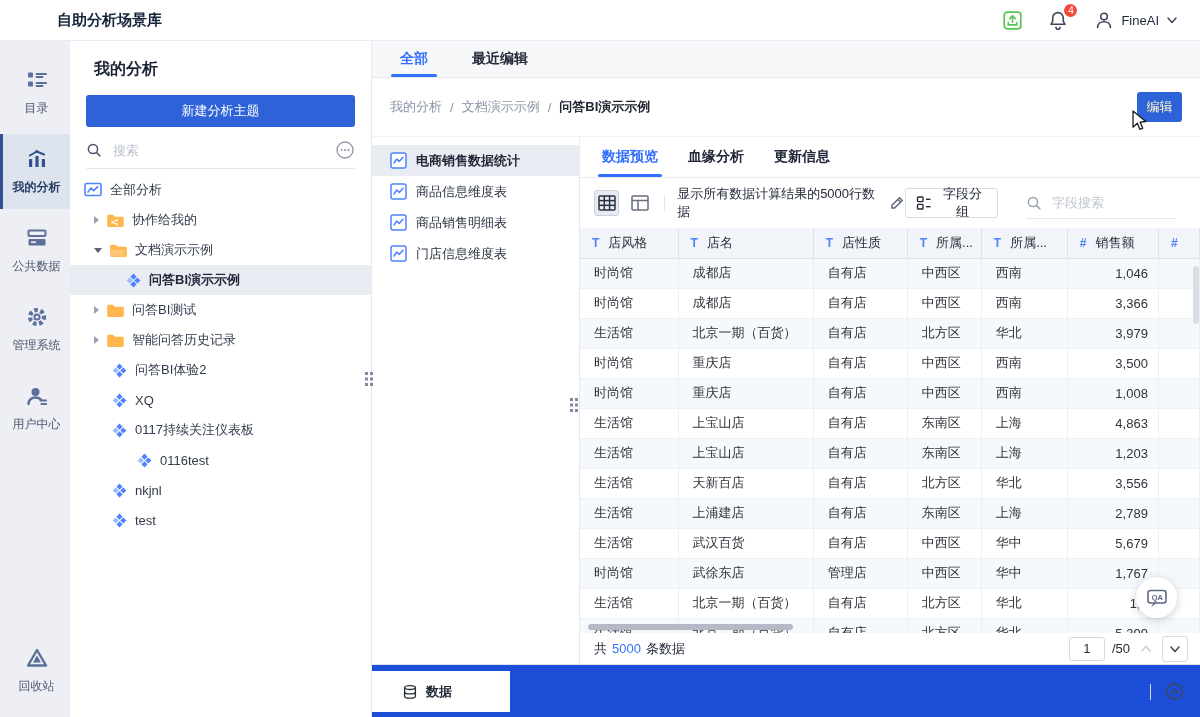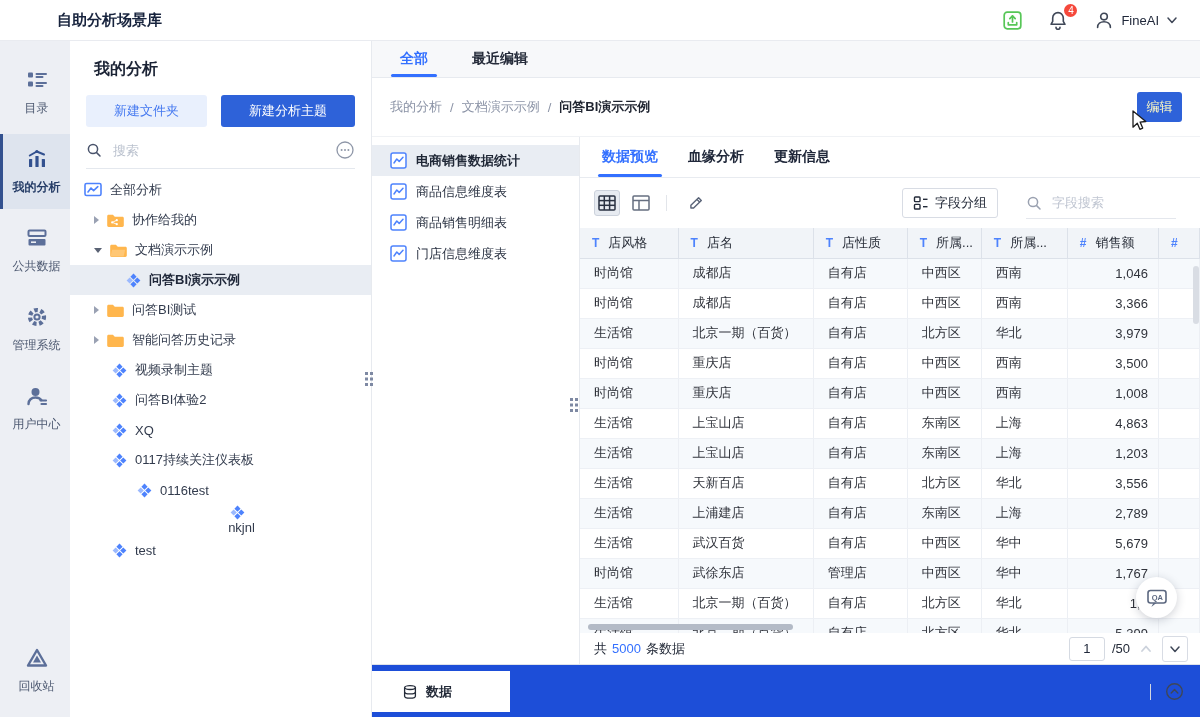--- a/index.html
+++ b/index.html
@@ -252,21 +252,20 @@
               </svg>
             </span>
             <span class="rail-label">回收站</span>
           </div>
         </div>
     </nav>
 
     <aside class="tree-panel">
       <div class="panel-title">我的分析</div>
       <div class="panel-buttons">
-        <button class="btn-light">新建文件夹</button>
         <button class="btn-primary">新建分析主题</button>
       </div>
       <div class="panel-search">
         <span class="icon s-icon" id="ic-search1">
             <svg width="16" height="16" viewBox="0 0 16 16">
               <circle cx="7" cy="7" r="4.6" fill="none" stroke="currentColor" stroke-width="1.5"></circle>
               <line x1="10.6" y1="10.6" x2="14" y2="14" stroke="currentColor" stroke-width="1.5" stroke-linecap="round"></line>
             </svg>
           </span>
         <input placeholder="搜索" style="">
@@ -352,75 +351,62 @@
             <span class="icon tree-icon">
               <svg width="15" height="15" viewBox="0 0 15 15">
                 <g fill="#4e83fd">
                   <polygon points="7.5,0.6 10.6,3.7 7.5,6.8 4.4,3.7"></polygon>
                   <polygon points="11.3,4.4 14.4,7.5 11.3,10.6 8.2,7.5"></polygon>
                   <polygon points="7.5,8.2 10.6,11.3 7.5,14.4 4.4,11.3"></polygon>
                 </g>
                 <polygon points="3.7,4.4 6.8,7.5 3.7,10.6 0.6,7.5" fill="#9bb9fe"></polygon>
               </svg>
             </span>
-            <span class="tree-label">视频录制主题</span>
+            <span class="tree-label">问答BI体验2</span>
           </div>
           <div class="tree-item" style="padding-left: 42px;">
             <span class="icon tree-icon">
               <svg width="15" height="15" viewBox="0 0 15 15">
                 <g fill="#4e83fd">
                   <polygon points="7.5,0.6 10.6,3.7 7.5,6.8 4.4,3.7"></polygon>
                   <polygon points="11.3,4.4 14.4,7.5 11.3,10.6 8.2,7.5"></polygon>
                   <polygon points="7.5,8.2 10.6,11.3 7.5,14.4 4.4,11.3"></polygon>
                 </g>
                 <polygon points="3.7,4.4 6.8,7.5 3.7,10.6 0.6,7.5" fill="#9bb9fe"></polygon>
               </svg>
             </span>
-            <span class="tree-label">问答BI体验2</span>
+            <span class="tree-label">XQ</span>
           </div>
           <div class="tree-item" style="padding-left: 42px;">
             <span class="icon tree-icon">
               <svg width="15" height="15" viewBox="0 0 15 15">
                 <g fill="#4e83fd">
                   <polygon points="7.5,0.6 10.6,3.7 7.5,6.8 4.4,3.7"></polygon>
                   <polygon points="11.3,4.4 14.4,7.5 11.3,10.6 8.2,7.5"></polygon>
                   <polygon points="7.5,8.2 10.6,11.3 7.5,14.4 4.4,11.3"></polygon>
                 </g>
                 <polygon points="3.7,4.4 6.8,7.5 3.7,10.6 0.6,7.5" fill="#9bb9fe"></polygon>
               </svg>
             </span>
-            <span class="tree-label">XQ</span>
-          </div>
-          <div class="tree-item" style="padding-left: 42px;">
+            <span class="tree-label">0117持续关注仪表板</span>
+          </div>
+          <div class="tree-item" style="padding-left: 67px;">
             <span class="icon tree-icon">
               <svg width="15" height="15" viewBox="0 0 15 15">
                 <g fill="#4e83fd">
                   <polygon points="7.5,0.6 10.6,3.7 7.5,6.8 4.4,3.7"></polygon>
                   <polygon points="11.3,4.4 14.4,7.5 11.3,10.6 8.2,7.5"></polygon>
                   <polygon points="7.5,8.2 10.6,11.3 7.5,14.4 4.4,11.3"></polygon>
                 </g>
                 <polygon points="3.7,4.4 6.8,7.5 3.7,10.6 0.6,7.5" fill="#9bb9fe"></polygon>
               </svg>
             </span>
-            <span class="tree-label">0117持续关注仪表板</span>
-          </div>
-          <div class="tree-item" style="padding-left: 67px;">
-            <span class="icon tree-icon">
-              <svg width="15" height="15" viewBox="0 0 15 15">
-                <g fill="#4e83fd">
-                  <polygon points="7.5,0.6 10.6,3.7 7.5,6.8 4.4,3.7"></polygon>
-                  <polygon points="11.3,4.4 14.4,7.5 11.3,10.6 8.2,7.5"></polygon>
-                  <polygon points="7.5,8.2 10.6,11.3 7.5,14.4 4.4,11.3"></polygon>
-                </g>
-                <polygon points="3.7,4.4 6.8,7.5 3.7,10.6 0.6,7.5" fill="#9bb9fe"></polygon>
-              </svg>
-            </span>
             <span class="tree-label">0116test</span>
           </div>
-          <div class="tree-item" style="padding-left: 42px; flex-direction: column;">
+          <div class="tree-item" style="padding-left: 42px;">
             <span class="icon tree-icon">
               <svg width="15" height="15" viewBox="0 0 15 15">
                 <g fill="#4e83fd">
                   <polygon points="7.5,0.6 10.6,3.7 7.5,6.8 4.4,3.7"></polygon>
                   <polygon points="11.3,4.4 14.4,7.5 11.3,10.6 8.2,7.5"></polygon>
                   <polygon points="7.5,8.2 10.6,11.3 7.5,14.4 4.4,11.3"></polygon>
                 </g>
                 <polygon points="3.7,4.4 6.8,7.5 3.7,10.6 0.6,7.5" fill="#9bb9fe"></polygon>
               </svg>
             </span>
@@ -533,20 +519,21 @@
             <span class="tool-btn" id="ic-split">
                 <svg width="20" height="20" viewBox="0 0 20 20">
                   <g fill="none" stroke="currentColor" stroke-width="1.5">
                     <rect x="2" y="3" width="16" height="14" rx="1"></rect>
                     <line x1="2" y1="7.5" x2="18" y2="7.5"></line>
                     <line x1="8" y1="7.5" x2="8" y2="17"></line>
                   </g>
                 </svg>
               </span>
             <i class="tdiv"></i>
+            <span class="row-limit">显示所有数据计算结果的5000行数据</span>
             <span class="icon pencil" id="ic-pencil">
                 <svg width="16" height="16" viewBox="0 0 16 16">
                   <path d="M10.6 2.7l2.7 2.7L5.6 13H2.9v-2.7z" fill="none" stroke="currentColor" stroke-width="1.4" stroke-linejoin="round"></path>
                   <line x1="9" y1="4.4" x2="11.6" y2="7" stroke="currentColor" stroke-width="1.4"></line>
                 </svg>
               </span>
             <span class="spacer"></span>
             <button class="group-btn">
               <span class="icon" id="ic-group">
                   <svg width="16" height="16" viewBox="0 0 16 16">

